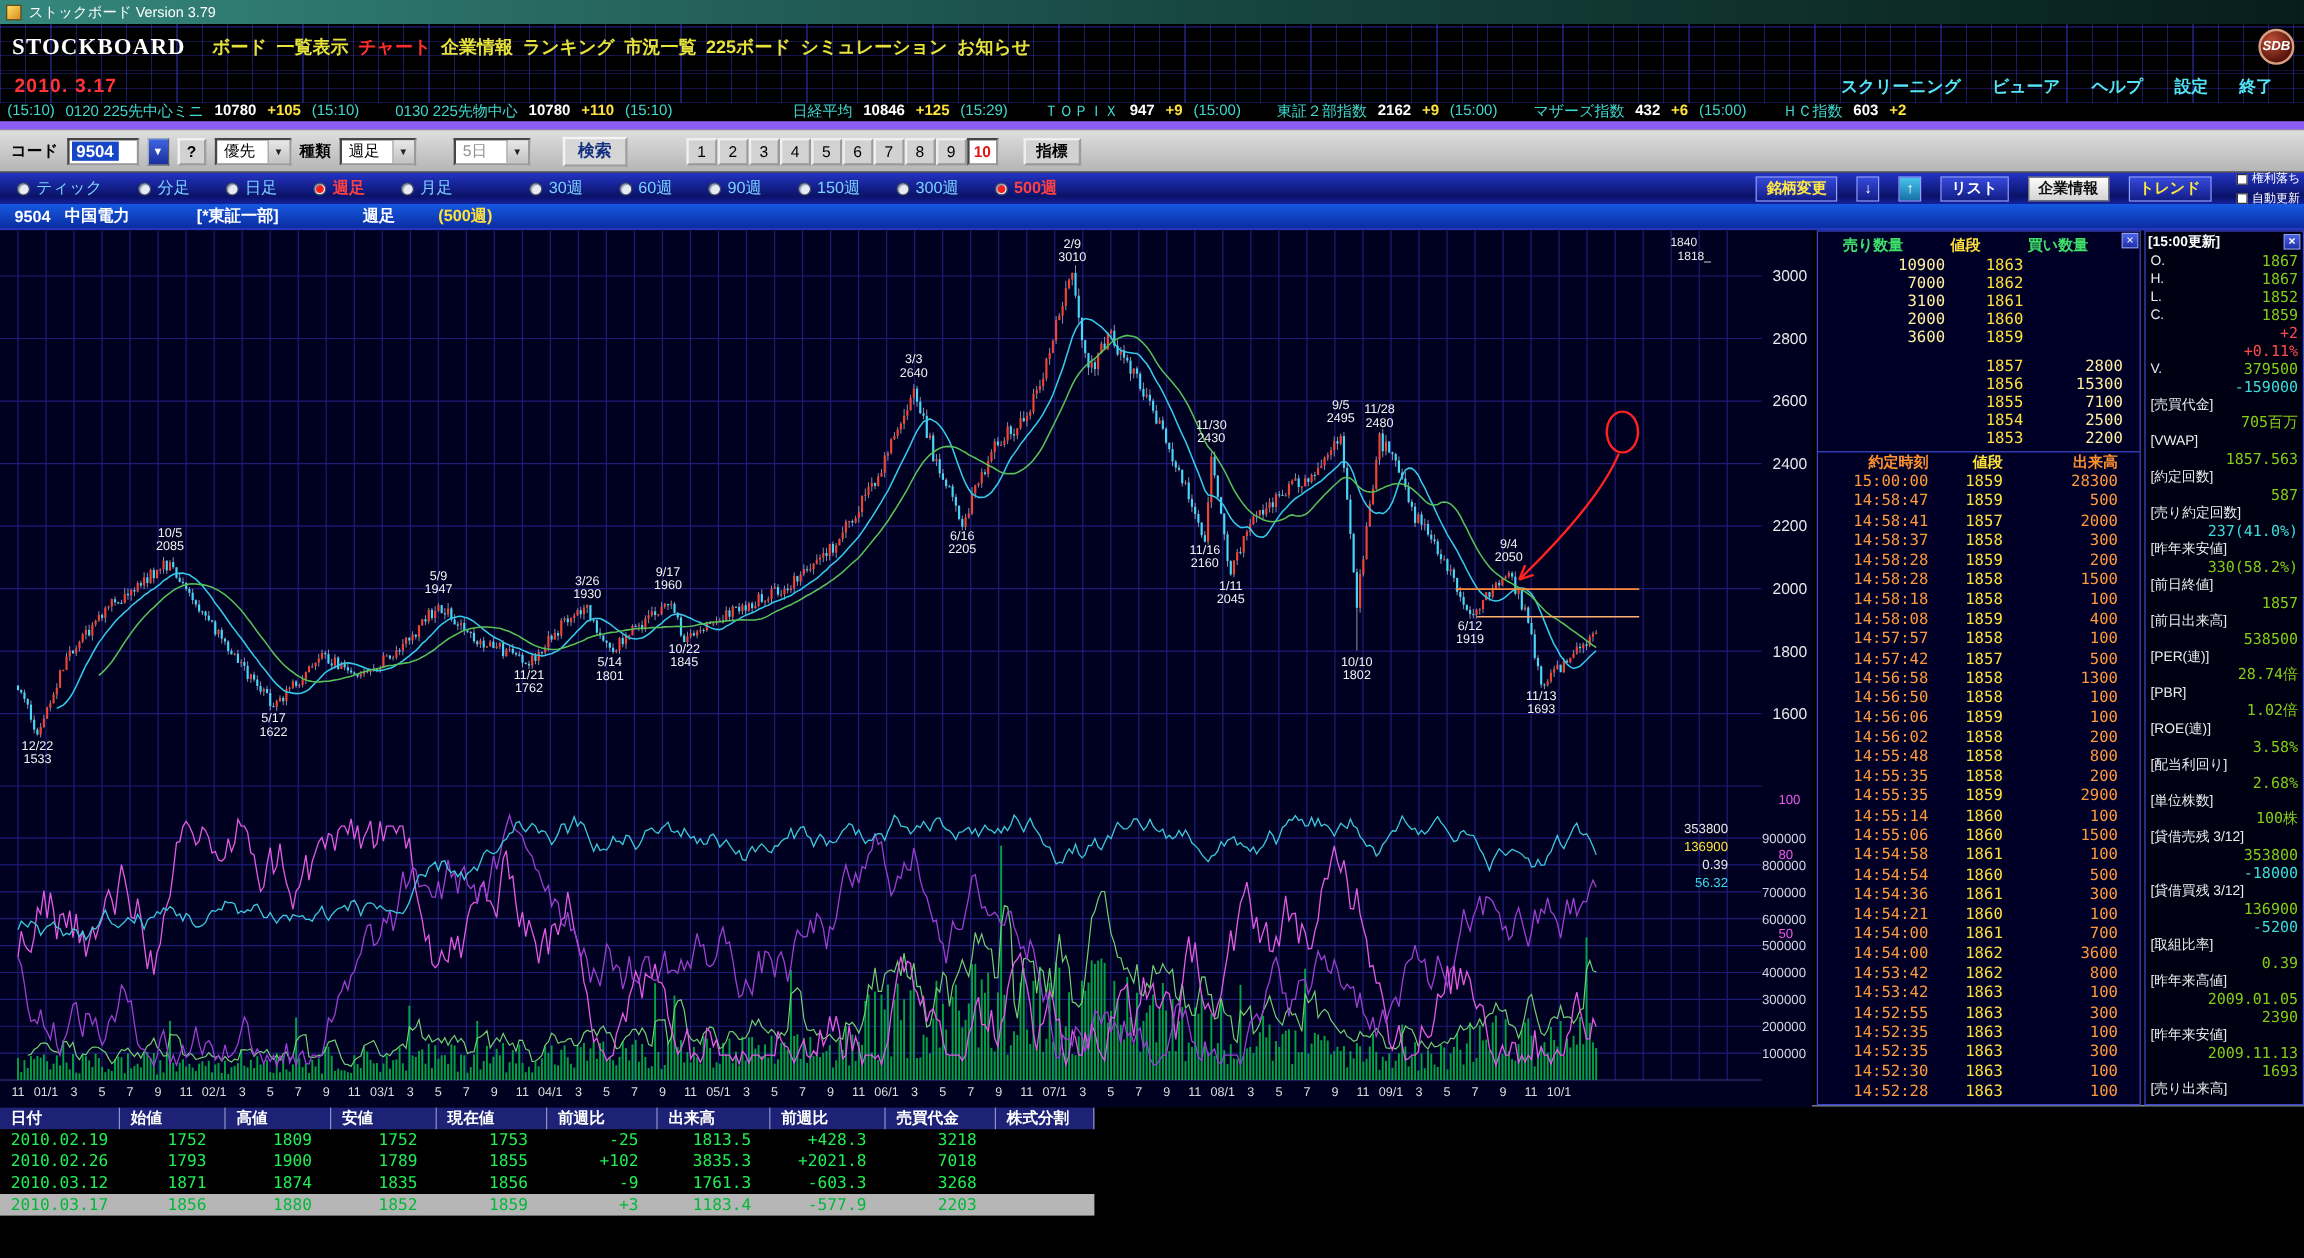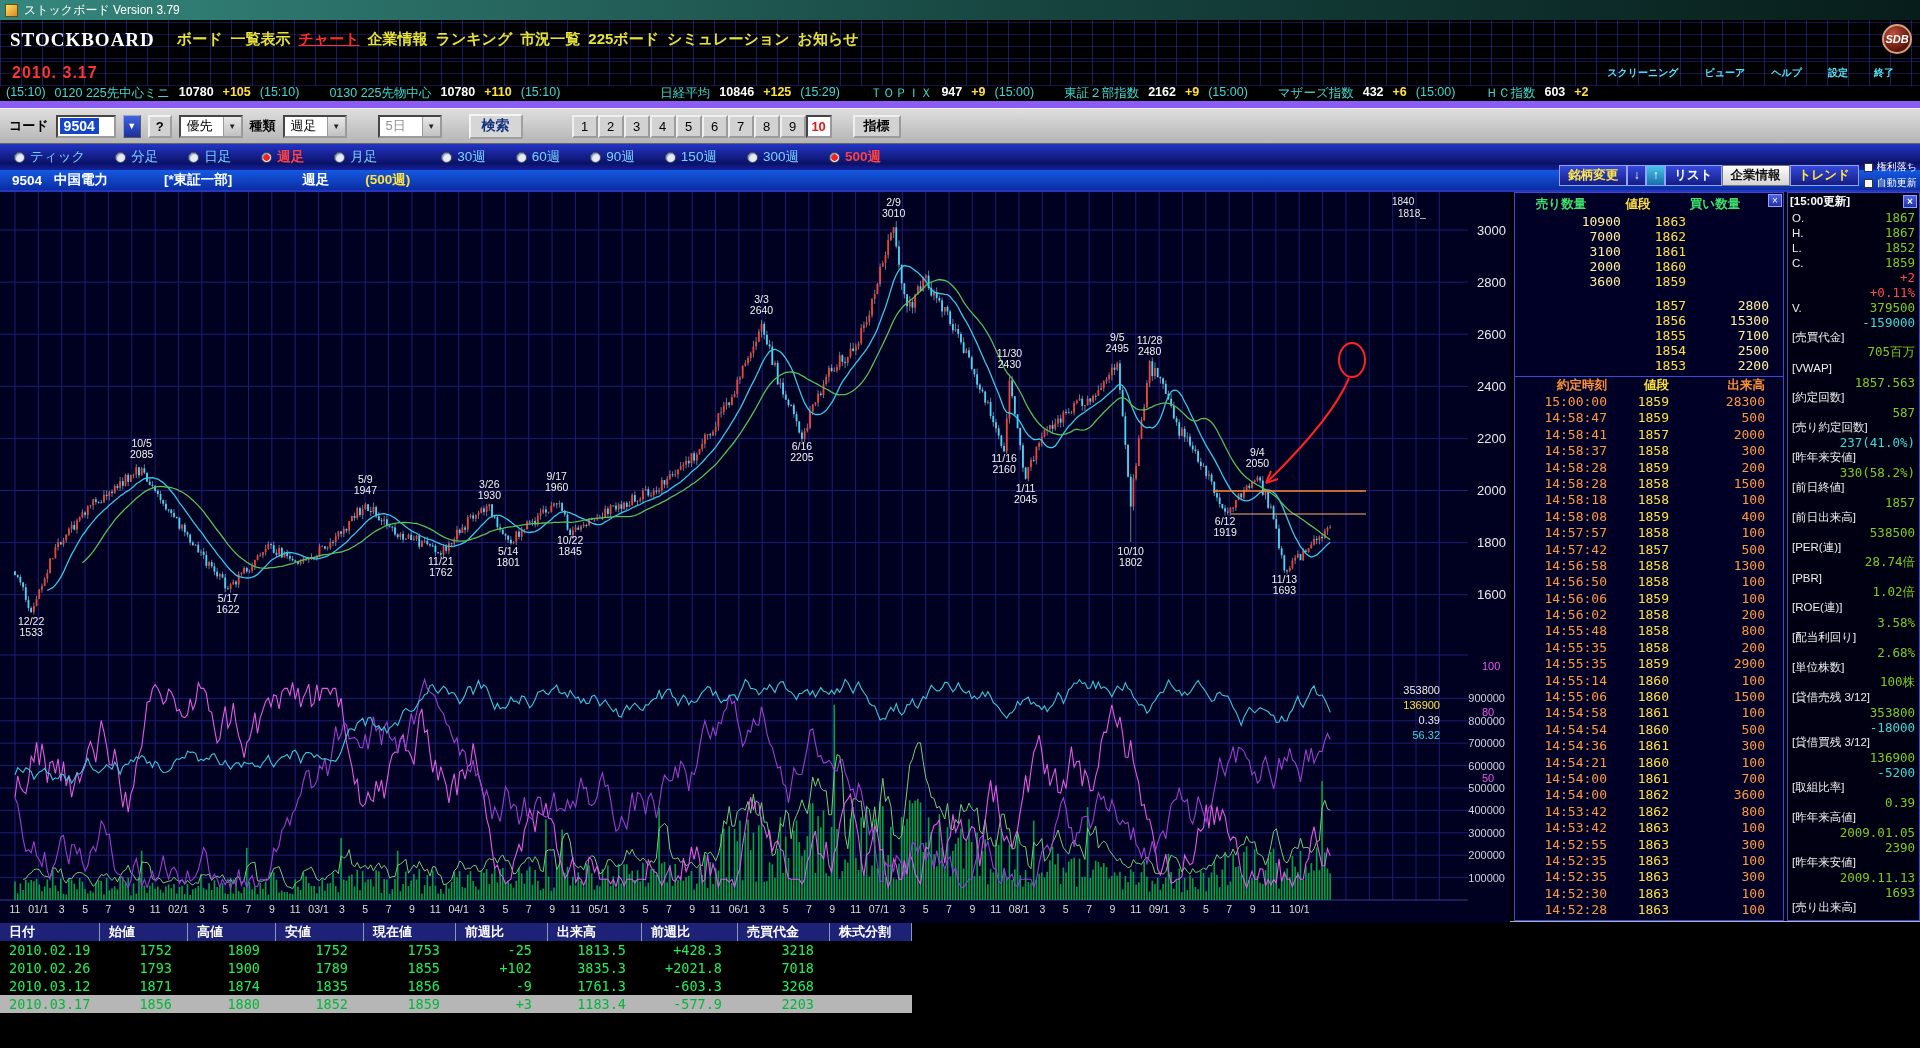--- a/index.html
+++ b/index.html
@@ -5,26 +5,26 @@
 *{margin:0;padding:0;box-sizing:border-box;}
 html,body{width:1920px;height:1048px;overflow:hidden;}
 body{background:#000;color:#fff;font-family:"Liberation Sans",sans-serif;position:relative;}
 .titlebar{height:20px;background:linear-gradient(90deg,#35877d 0%,#16433e 55%,#071d1b 100%);display:flex;align-items:center;gap:6px;padding:0 5px;font-size:12px;}
 .titleicon{width:13px;height:13px;background:linear-gradient(135deg,#ffe066,#d98a1f);border:1px solid #6b4a0e;}
 .gridbg{background-color:#000;background-image:repeating-linear-gradient(90deg,rgba(45,45,165,.6) 0 1px,transparent 1px 21px),repeating-linear-gradient(0deg,rgba(45,45,165,.45) 0 1px,transparent 1px 12px);}
 .menubar{height:39px;display:flex;align-items:center;gap:22px;padding:0 10px;position:relative;}
 .logo{font-family:"Liberation Serif",serif;font-size:19px;font-weight:bold;letter-spacing:1px;color:#fff;}
 #menu-items{display:flex;gap:8px;align-items:center;}
 .menu-item{font-size:15px;font-weight:bold;color:#e6e23c;cursor:pointer;white-space:nowrap;}
-.menu-item.active{color:#ff2e2e;text-decoration:underline;}
+.menu-item.active{color:#ff2e2e;}
 .sdb{position:absolute;right:8px;top:4px;width:30px;height:30px;border-radius:50%;background:radial-gradient(circle at 35% 30%,#c05038,#5a140c 70%);border:2px solid #d8a080;display:flex;align-items:center;justify-content:center;font-size:11px;font-weight:bold;font-style:italic;color:#fff;}
 .subbar{height:27px;display:flex;align-items:center;padding:0 12px;}
 .date{color:#ff3434;font-size:16px;font-weight:bold;letter-spacing:1px;}
 #subbar-buttons{margin-left:auto;display:flex;gap:26px;padding-right:14px;}
-.sub-btn{color:#54e4f8;font-size:10px;font-weight:bold;cursor:pointer;white-space:nowrap;}
+.sub-btn{color:#54e4f8;font-size:14px;font-weight:bold;cursor:pointer;white-space:nowrap;}
 .ticker{height:22px;background:#000;display:flex;align-items:center;padding:0 6px;font-size:12.5px;overflow:hidden;border-bottom:7px solid #8b5cf6;}
 .tgroup{display:flex;gap:9px;margin-right:30px;white-space:nowrap;}
 .tgroup:nth-child(2){margin-right:100px;}
 .tc{color:#3fd8d0;}
 .tw{color:#fff;font-weight:bold;}
 .ty{color:#ffe23c;font-weight:bold;}
 .toolbar{height:36px;background:linear-gradient(#dedede,#b5b5b5);border-top:1px solid #f2f2f2;border-bottom:1px solid #666;display:flex;align-items:center;gap:7px;padding:0 9px;color:#000;}
 .tlabel{font-size:13px;font-weight:bold;white-space:nowrap;}
 .code-box{width:60px;height:23px;background:#fff;border:2px inset #9a9a9a;display:flex;align-items:center;padding:1px 2px;}
 .code-sel{background:#1646c8;color:#fff;font-size:14px;font-weight:bold;padding:0 4px;}
@@ -40,21 +40,21 @@
 .nbtn.active{background:#fff;color:#e01818;border:2px inset #999;font-weight:bold;}
 .ind-btn{height:23px;margin-left:14px;padding:0 9px;background:#d2d2d2;border:2px outset #efefef;font-size:13px;font-weight:bold;color:#000;}
 .radiorow{height:26px;background:linear-gradient(#2334c4,#0a1268 75%,#15219c);display:flex;align-items:center;padding:0 14px;position:relative;}
 #periods-left,#periods-right{display:flex;}
 #periods-right{margin-left:34px;}
 .radio-item{display:flex;align-items:center;gap:5px;margin-right:30px;cursor:pointer;}
 .rdot{width:11px;height:11px;border-radius:50%;background:#e7ecf4;border:1px solid #404a60;box-shadow:inset 1px 1px 1px #8892a8;}
 .rdot.sel{background:radial-gradient(circle,#ff1e1e 0 3px,#e7ecf4 3.6px);}
 .rlbl{font-size:13.5px;color:#7cd2ff;white-space:nowrap;}
 .rlbl.sel{color:#ff4040;font-weight:bold;}
-.period-ctrls{position:absolute;right:3px;top:20px;height:22px;display:flex;align-items:center;gap:0;}
+.period-ctrls{position:absolute;right:3px;top:2px;height:22px;display:flex;align-items:center;gap:16px;}
 .pbtn{height:21px;padding:0 8px;background:linear-gradient(#3549dc,#131d85);border:1px solid #92a0ff;color:#fff;font-size:12.5px;font-weight:bold;display:flex;align-items:center;cursor:pointer;white-space:nowrap;}
 .pbtn.y{color:#ffe744;}
 .pbtn.wb{background:linear-gradient(#fcfcfc,#d4d4d4);color:#101010;border:1px solid #777;}
 .sqbtn{width:19px;height:21px;background:linear-gradient(#3549dc,#131d85);border:1px solid #92a0ff;color:#fff;font-size:12px;display:flex;align-items:center;justify-content:center;}
 .sqbtn.up{background:linear-gradient(#49c4ec,#1670a8);}
 #checks{display:flex;flex-direction:column;justify-content:center;gap:2px;margin-left:5px;}
 .chk-item{display:flex;align-items:center;gap:4px;}
 .chkbox{width:9px;height:9px;background:#fff;border:1px solid #333;}
 .chklbl{font-size:10px;color:#fff;white-space:nowrap;}
 .stockbar{height:20px;background:linear-gradient(#1559e2,#0b2da2);display:flex;align-items:center;padding:0 12px;font-size:13.5px;font-weight:bold;}

